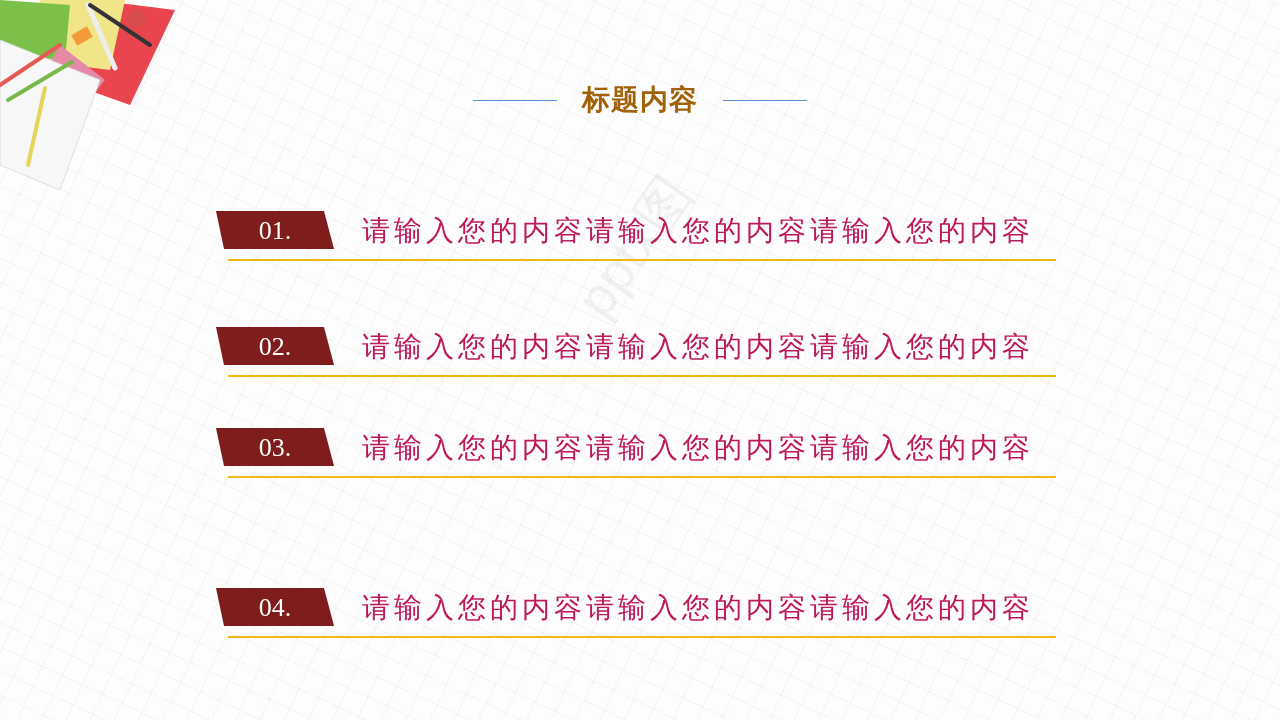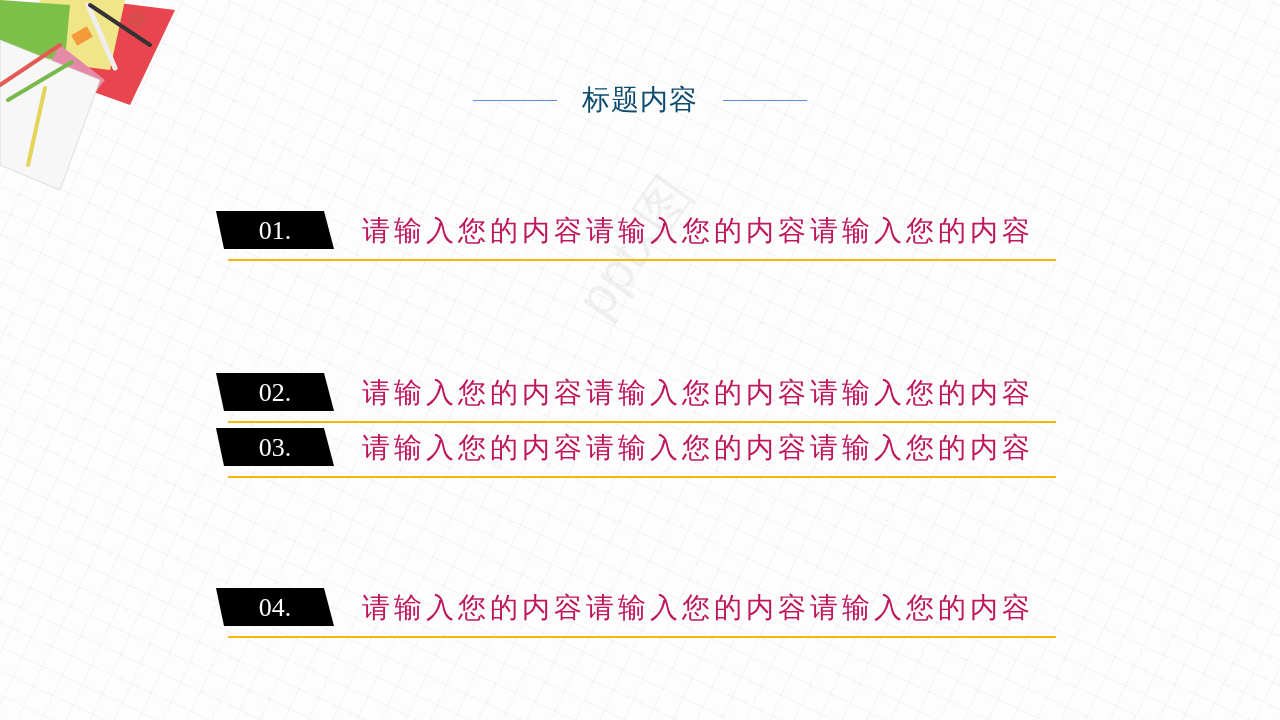--- a/index.html
+++ b/index.html
@@ -10,23 +10,23 @@
       repeating-linear-gradient(25deg, rgba(0,0,0,0.035) 0 1px, transparent 1px 22px),
       repeating-linear-gradient(-65deg, rgba(0,0,0,0.035) 0 1px, transparent 1px 22px);
     font-family: "DejaVu Serif", serif;
   }
   .deco { position:absolute; left:0; top:0; width:180px; height:190px; overflow:hidden; }
   .title-wrap { position:absolute; top:82px; left:0; width:1280px; height:36px; }
   .title-line { position:absolute; top:18px; height:1px; background:#5b8fd6; }
   .title-line.l { left:473px; width:84px; }
   .title-line.r { left:723px; width:84px; }
   .title { position:absolute; left:560px; width:160px; top:0; text-align:center;
-           font-size:28px; font-weight:normal; color:#0c4a6e; line-height:36px; letter-spacing:1px; }
+           font-size:28px; font-weight:bold; color:#a16207; line-height:36px; letter-spacing:1px; }
   .row { position:absolute; left:214px; width:860px; height:60px; }
-  .badge { position:absolute; left:2px; top:0; width:118px; height:38px; background:#000000;
+  .badge { position:absolute; left:2px; top:0; width:118px; height:38px; background:#7f1d1d;
            clip-path: polygon(0 0, 108px 0, 118px 38px, 8px 38px); }
   .badge span { position:absolute; left:0; width:118px; top:0; text-align:center; line-height:40px;
                 color:#fff; font-size:26px; font-family:"Liberation Serif", serif; }
   .text { position:absolute; left:148px; top:0; line-height:40px; font-size:28px; color:#be185d;
           letter-spacing:4px; white-space:nowrap; font-family:"DejaVu Serif", serif; }
   .underline { position:absolute; left:14px; top:48px; width:828px; height:2px; background:#f3b80f; }
   .watermark { position:absolute; left:560px; top:290px; transform:rotate(-55deg);
                font-size:54px; color:rgba(0,0,0,0.05); font-family:"Liberation Sans", sans-serif;
                transform-origin:left top; }
 </style>
@@ -59,21 +59,21 @@
 </div>
 
 <div class="row" style="top:211px;">
   <div class="badge">
       <span>01.</span>
     </div>
   <div class="text">请输入您的内容请输入您的内容请输入您的内容</div>
   <div class="underline"></div>
 </div>
 
-<div class="row" style="top:327px;margin-top:46px;">
+<div class="row" style="top:327px;">
   <div class="badge">
       <span>02.</span>
     </div>
   <div class="text">请输入您的内容请输入您的内容请输入您的内容</div>
   <div class="underline"></div>
 </div>
 
 <div class="row" style="top:428px;">
   <div class="badge">
       <span>03.</span>

